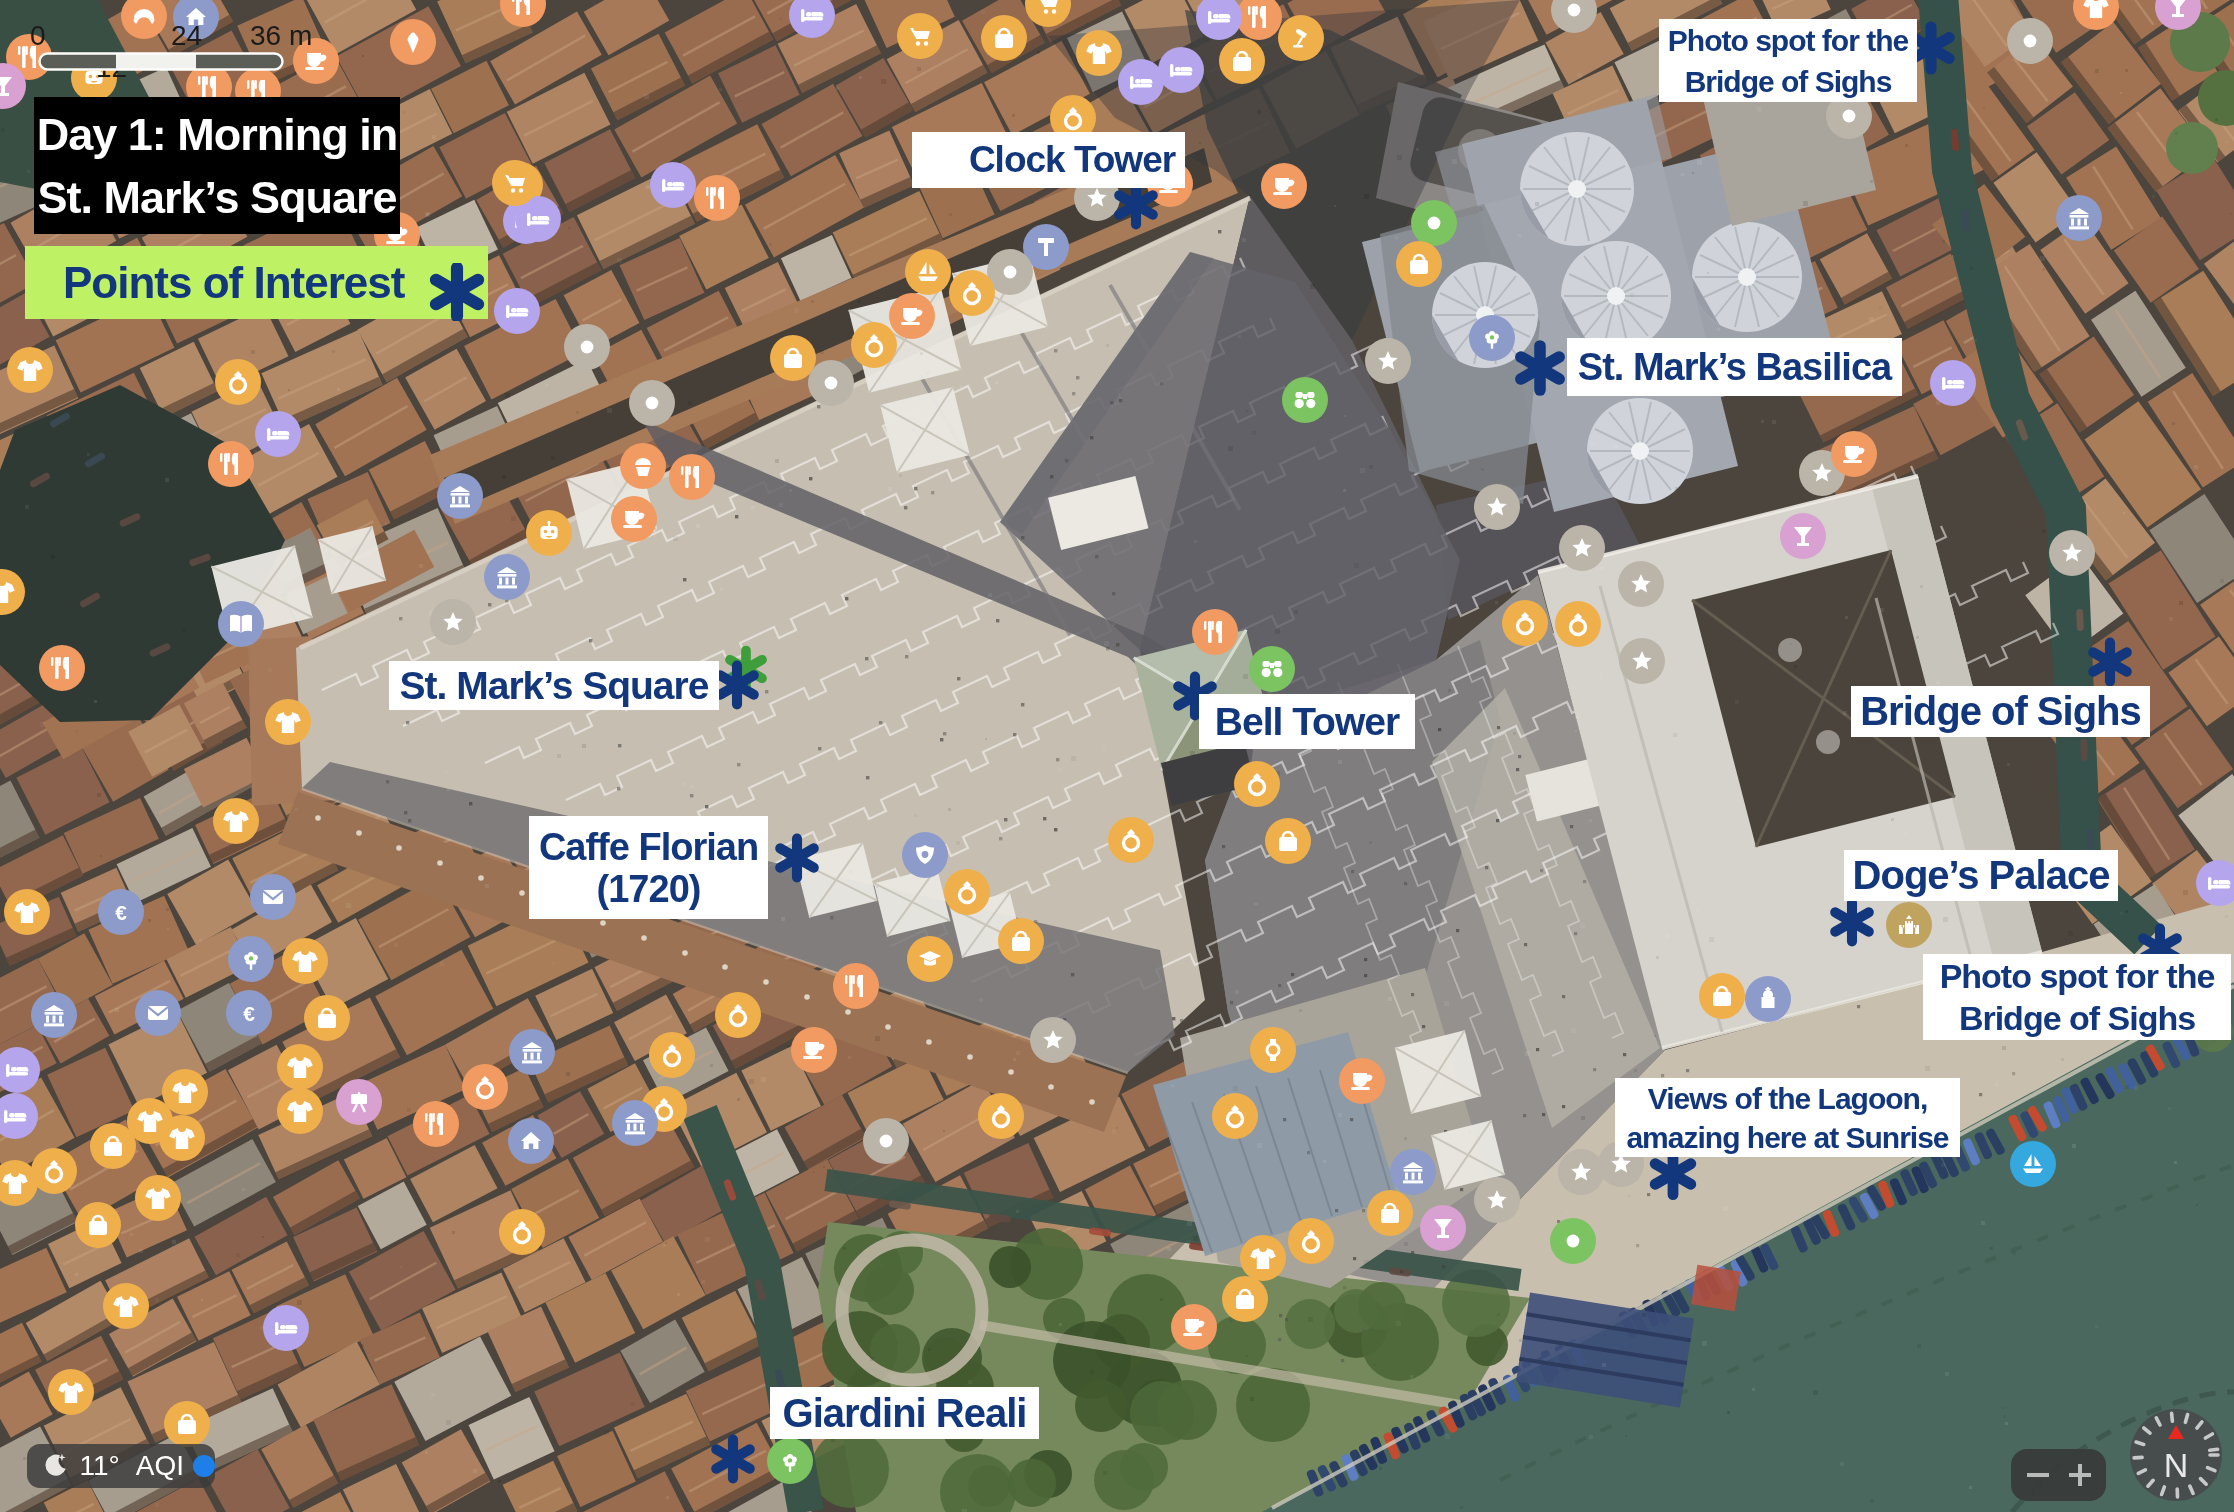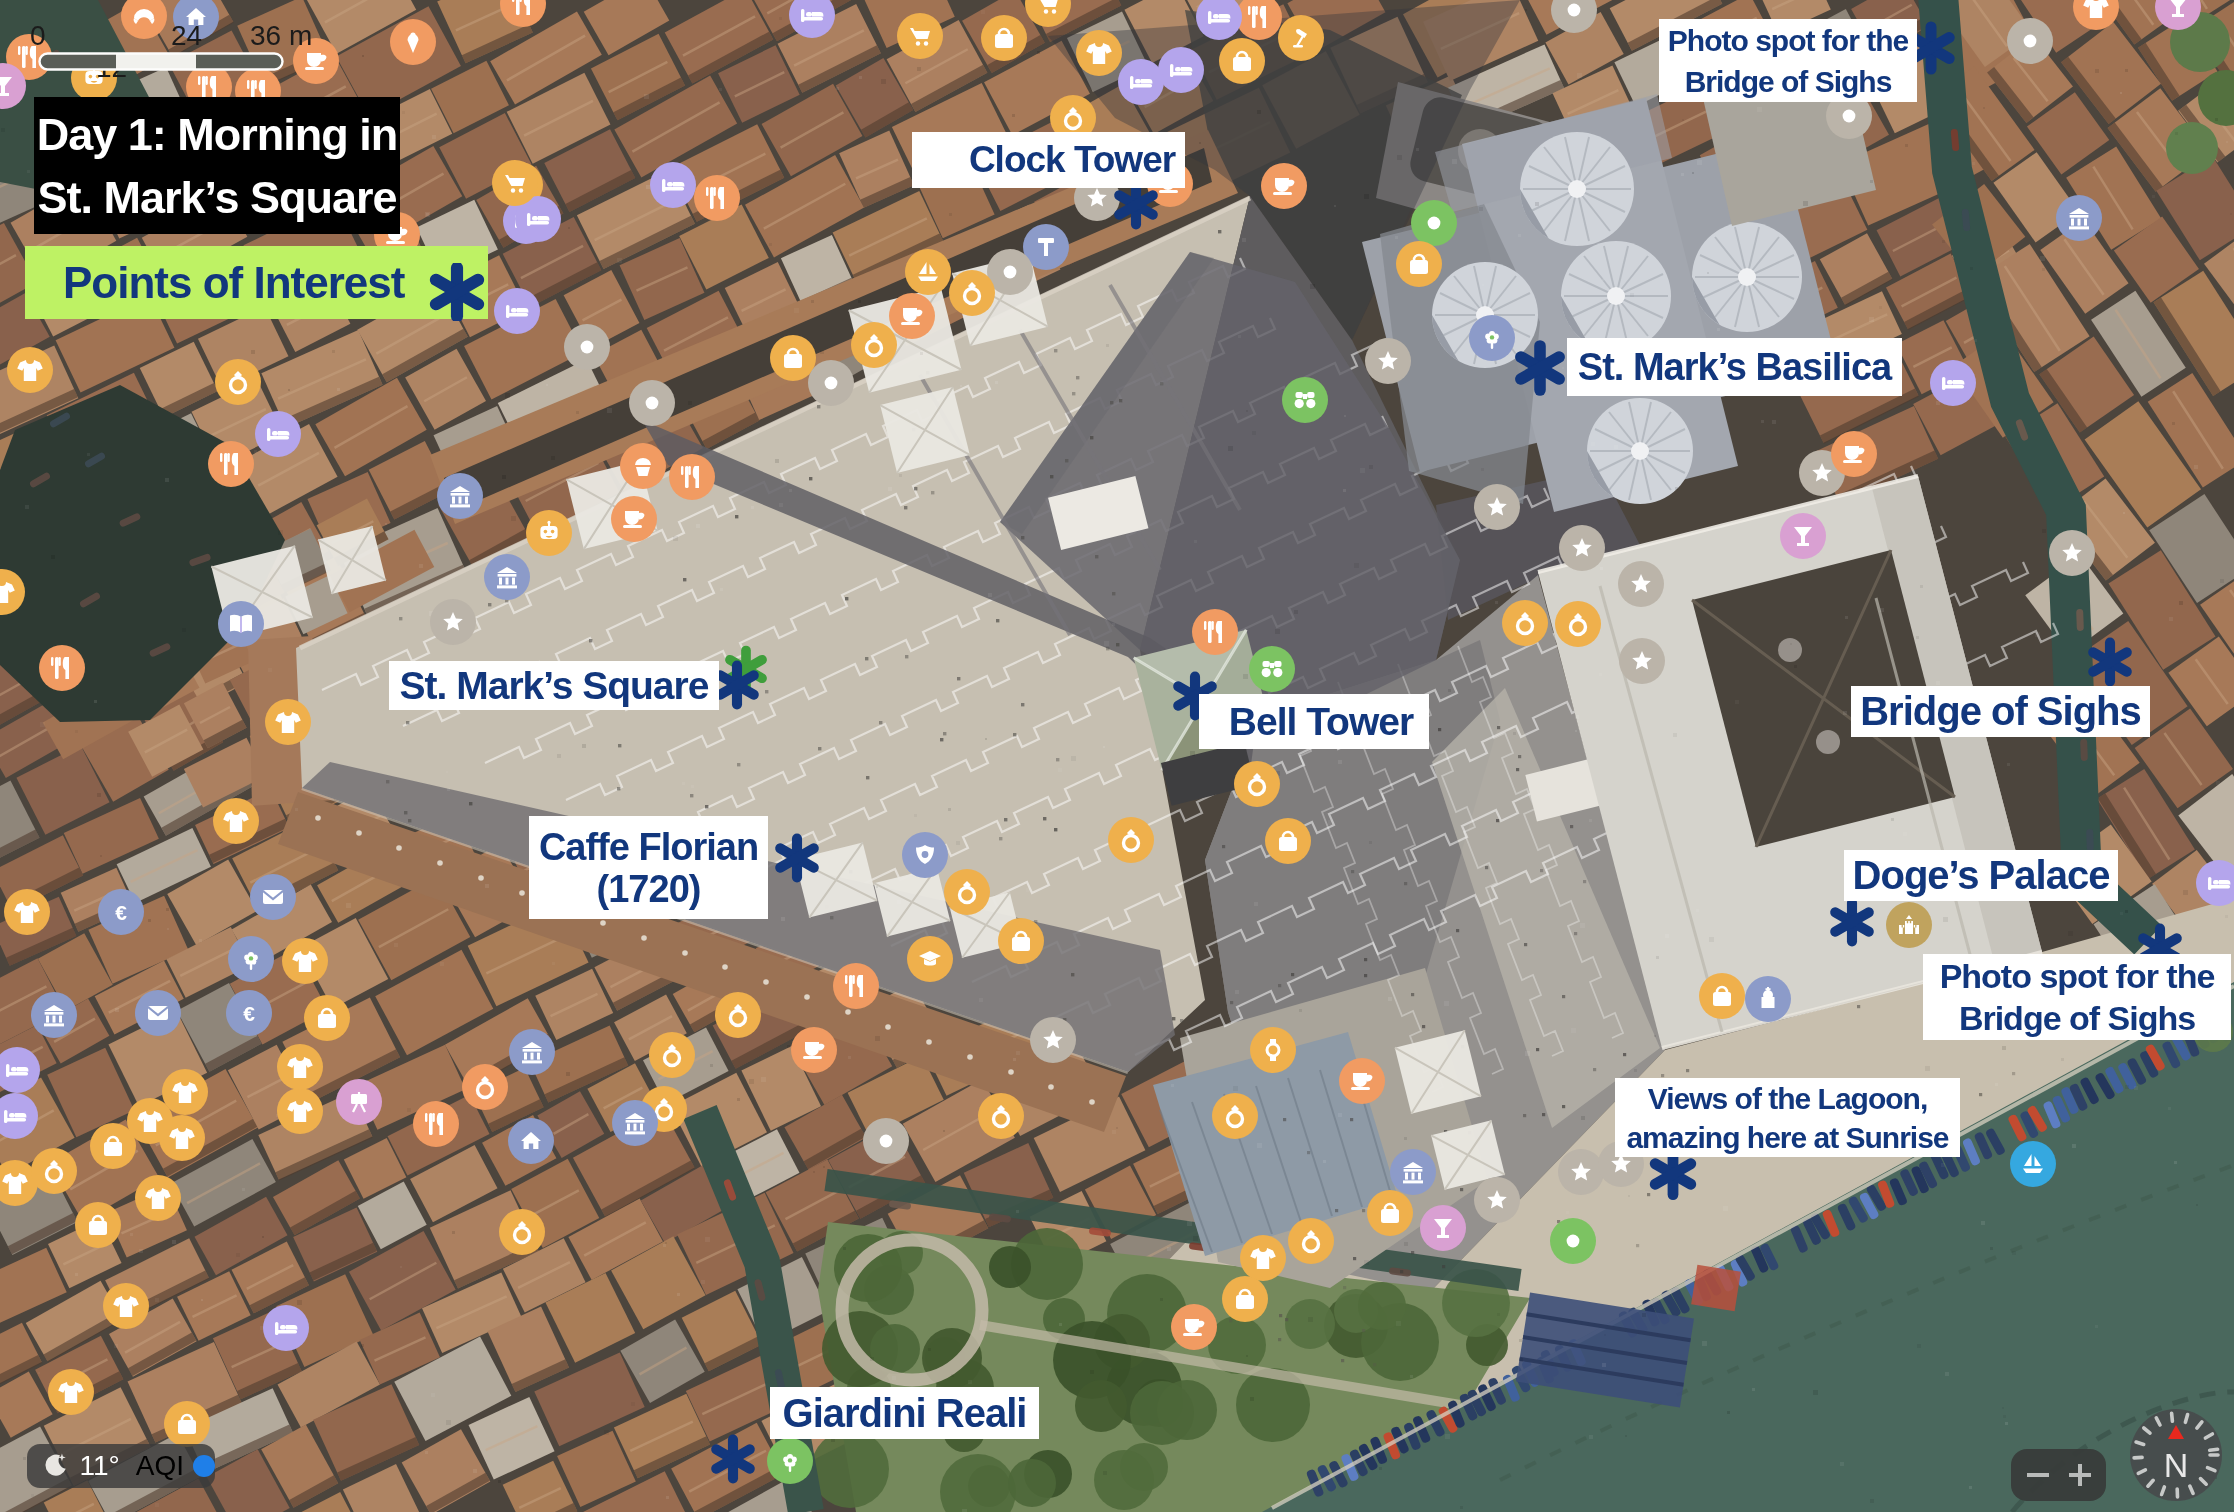--- a/index.html
+++ b/index.html
@@ -2538,21 +2538,21 @@
       <g stroke="#12377d" stroke-linecap="round">
         <line x1="0" y1="-26" x2="0" y2="26" stroke-width="13"></line>
         <line x1="-22.5" y1="-13" x2="22.5" y2="13" stroke-width="13"></line>
         <line x1="-22.5" y1="13" x2="22.5" y2="-13" stroke-width="13"></line>
       </g>
     </svg>
 
 <div class="lbl" style="left:912px;top:132px;width:226px;height:56px;font-size:37px;line-height:56px;padding-left:47px;">Clock Tower</div>
 <div class="lbl" style="left:1567px;top:338px;width:335px;height:58px;font-size:38px;line-height:58px;">St. Mark’s Basilica</div>
 <div class="lbl" style="left:389px;top:661px;width:330px;height:49px;font-size:39px;line-height:49px;">St. Mark’s Square</div>
-<div class="lbl" style="left:1199px;top:694px;width:216px;height:55px;font-size:39px;line-height:55px;padding-left:14px;">Bell Tower</div>
+<div class="lbl" style="left:1199px;top:694px;width:216px;height:55px;font-size:39px;line-height:55px;">Bell Tower</div>
 <div class="lbl" style="left:529px;top:816px;width:239px;height:103px;font-size:38px;line-height:42px;">Caffe Florian<br>(1720)</div>
 <div class="lbl" style="left:1851px;top:686px;width:299px;height:51px;font-size:40px;line-height:51px;">Bridge of Sighs</div>
 <div class="lbl" style="left:1844px;top:850px;width:274px;height:51px;font-size:40px;line-height:51px;">Doge’s Palace</div>
 <div class="lbl" style="left:1923px;top:954px;width:308px;height:86px;font-size:34px;line-height:42px;">Photo spot for the<br>Bridge of Sighs</div>
 <div class="lbl" style="left:1659px;top:19px;width:258px;height:83px;font-size:30px;line-height:41px;">Photo spot for the<br>Bridge of Sighs</div>
 <div class="lbl" style="left:1615px;top:1078px;width:345px;height:79px;font-size:30px;line-height:39px;">Views of the Lagoon,<br>amazing here at Sunrise</div>
 <div class="lbl" style="left:770px;top:1387px;width:269px;height:52px;font-size:40px;line-height:52px;">Giardini Reali</div>
 
 <div class="sctext" style="left:30px;top:20px;">0</div>
 <div class="sctext" style="left:96px;top:20px;margin-top:32px;">12</div>
@@ -2563,21 +2563,21 @@
 <rect x="78" y="1.5" width="80" height="16" fill="#f1f1ed"></rect>
 <rect x="1.5" y="1.5" width="243" height="16" rx="8" fill="none" stroke="#fdfdfc" stroke-width="2.4"></rect>
 </svg>
 
 <div class="wx">
       <svg width="34" height="34" viewBox="0 0 34 34" style="margin-left:12px;">
         <path d="M22,6 a11,11 0 1 0 6,14 a9,9 0 0 1 -6,-14 z" fill="#e8e6e2"></path>
         <path d="M24,4 l1,3 l3,1 l-3,1 l-1,3 l-1,-3 l-3,-1 l3,-1 z" fill="#e8e6e2"></path>
       </svg>
       <span style="margin-left:8px;">11°</span>
-      <span style="margin-left:16px;color:#000000;text-align:center;">AQI</span>
+      <span style="margin-left:16px;color:#ffffff;text-align:center;">AQI</span>
       <svg width="24" height="24" style="margin-left:8px;">
         <circle cx="12" cy="12" r="11" fill="#1f7fe8"></circle>
       </svg>
     </div>
 
 <div class="zoomctl"><svg width="95" height="52">
         <path d="M16,26 h22" stroke="#b9bbba" stroke-width="4"></path>
         <path d="M58,26 h22 M69,15 v22" stroke="#b9bbba" stroke-width="4"></path>
       </svg></div>
 

